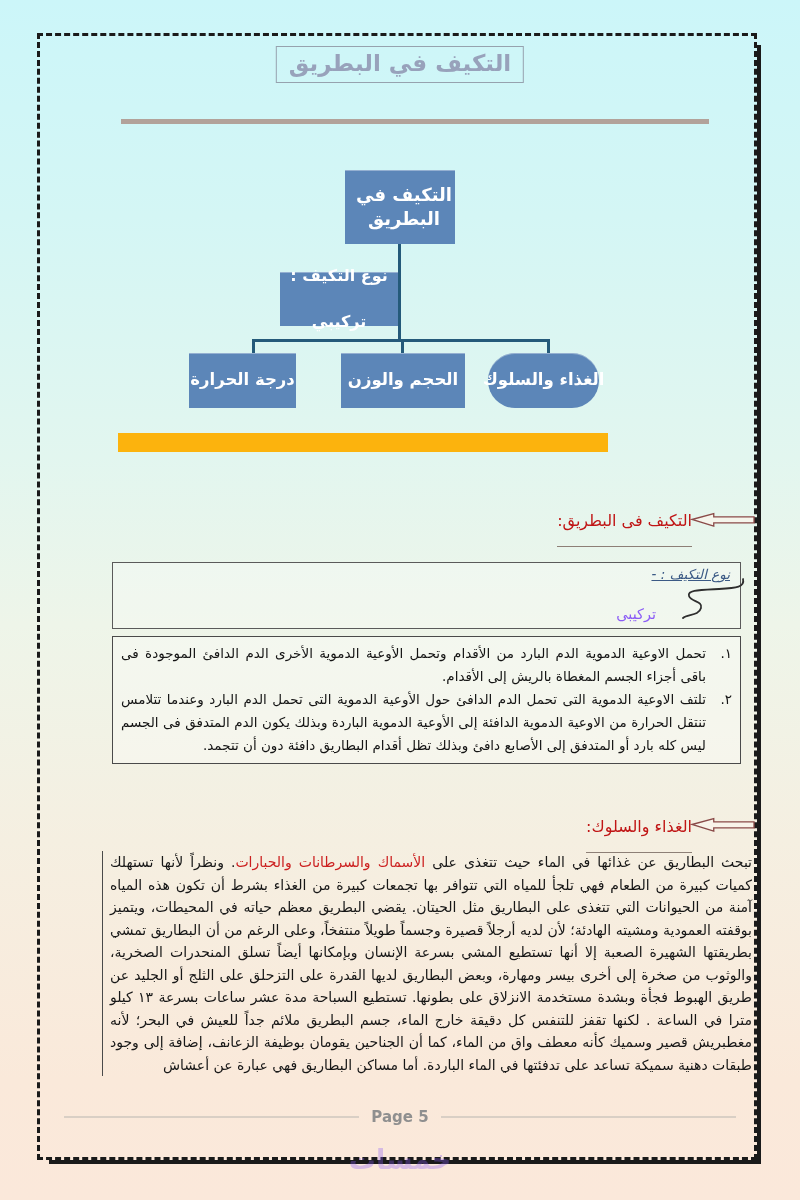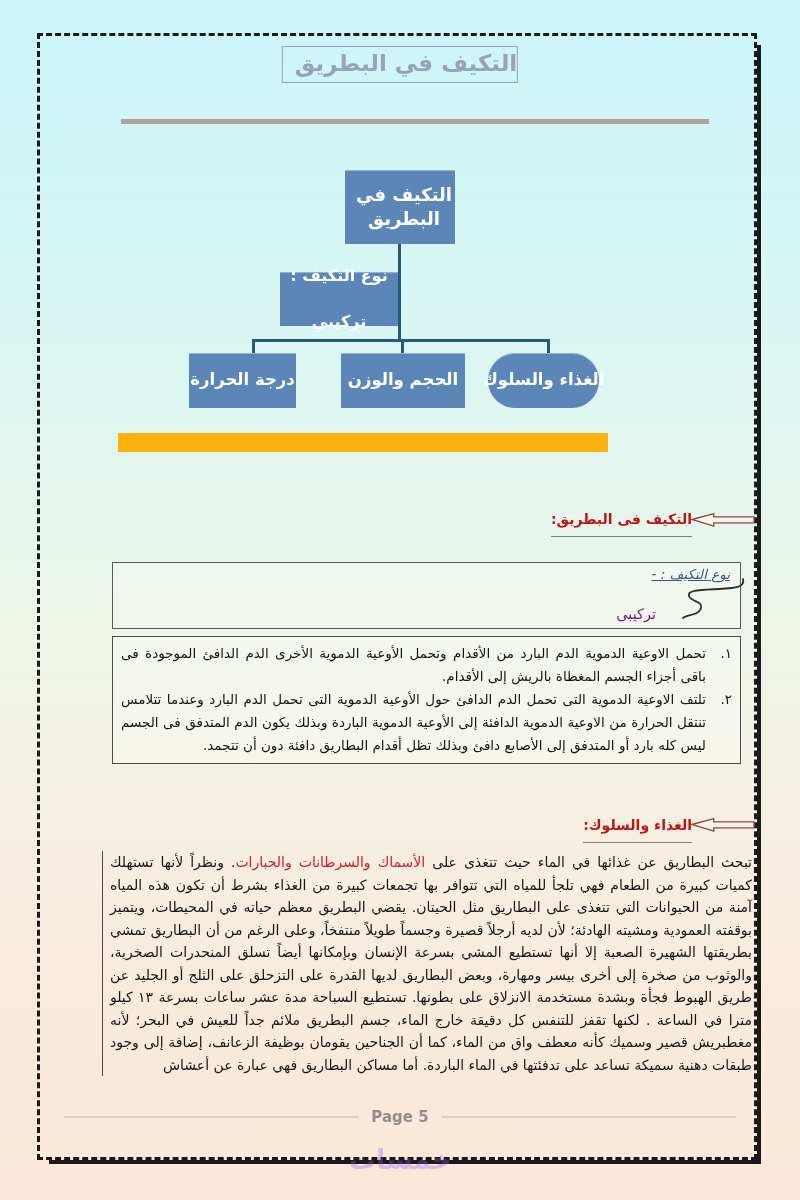--- a/index.html
+++ b/index.html
@@ -15,52 +15,52 @@
     background:linear-gradient(180deg,#ccf6f9 0%, #d4f6f5 18%, #e2f6ef 38%,
                #eef5e9 52%, #f5efe1 70%, #fae9da 90%, #fbe8da 100%);
   }
   .page-border{
     position:absolute; left:37px; top:33px; width:720px; height:1127px;
     border:3px dashed var(--border_black);
     box-shadow:8px 8px 0 -4px var(--border_black);
   }
   .header-box{
     position:absolute; top:46px; left:50%; transform:translateX(-50%);
-    border:1px solid #96a2ae; padding:3px 0 6px 12px;
+    border:1px solid #96a2ae; padding:3px 12px 6px 12px;
     color:var(--header_title); font-size:23px; font-weight:bold; direction:rtl;
     white-space:nowrap;
   }
   .header-rule{position:absolute; top:119px; left:121px; width:588px; height:5px;
     background:var(--header_rule);}
   
   .dbox{
     position:absolute; background:var(--box_blue); color:#fff; font-weight:bold;
     display:flex; flex-direction:column; align-items:center; justify-content:center;
     text-align:center; direction:rtl; line-height:1.35;
     box-shadow:inset 0 1px 0 rgba(255,255,255,.35);
   }
   .conn{position:absolute; background:var(--connector);}
   .dbox.root{left:345px; top:170px; width:110px; height:74px; font-size:18px;padding-left:8px;}
   .dbox.mid{left:280px; top:272px; width:118px; height:54px; font-size:16px;gap:24px;}
   .dbox.child{top:353px; height:55px; font-size:16.5px; white-space:nowrap;}
   .orange-bar{position:absolute; left:118px; top:433px; width:490px; height:19px;
     background:var(--divider_orange);}
   .sec-head{
     position:absolute; direction:rtl; color:var(--heading_red);
-    font-size:14px; font-weight:bold; white-space:nowrap;
-    border-bottom:1.5px solid #8d7f76; padding-bottom:9px;
+    font-size:16px; font-weight:normal; white-space:nowrap;
+    border-bottom:1.5px solid #8d7f76; padding-bottom:16px;
   }
   .arrow-icon{position:absolute; width:66px; height:23px;}
   .note-box{
     position:absolute; left:112px; top:562px; width:629px; height:67px;
     border:1px solid #5a5a5a; background:rgba(255,255,255,.25); direction:rtl;
   }
   .note-label{position:absolute; top:3px; right:10px; color:#3b5a85;
     font-style:italic; font-size:13.5px; text-decoration:underline;}
-  .note-value{position:absolute; bottom:6px; right:84px; color:#701a75; font-size:14.5px;}
+  .note-value{position:absolute; bottom:6px; right:84px; color:#8b5cf6; font-size:14.5px;}
   .note-squiggle{position:absolute; right:-7px; top:12px; width:68px; height:50px;}
   .list-box{
     position:absolute; left:112px; top:636px; width:629px; min-height:116px;
     border:1px solid #4a4a4a; background:rgba(255,255,255,.3);
     direction:rtl; padding:5px 8px 6px 8px; color:#141414;
     font-size:13.5px; line-height:23px;
   }
   .list-row{display:flex;}
   .list-num{width:26px; flex:none;}
   .list-text{flex:1; text-align:justify;}

